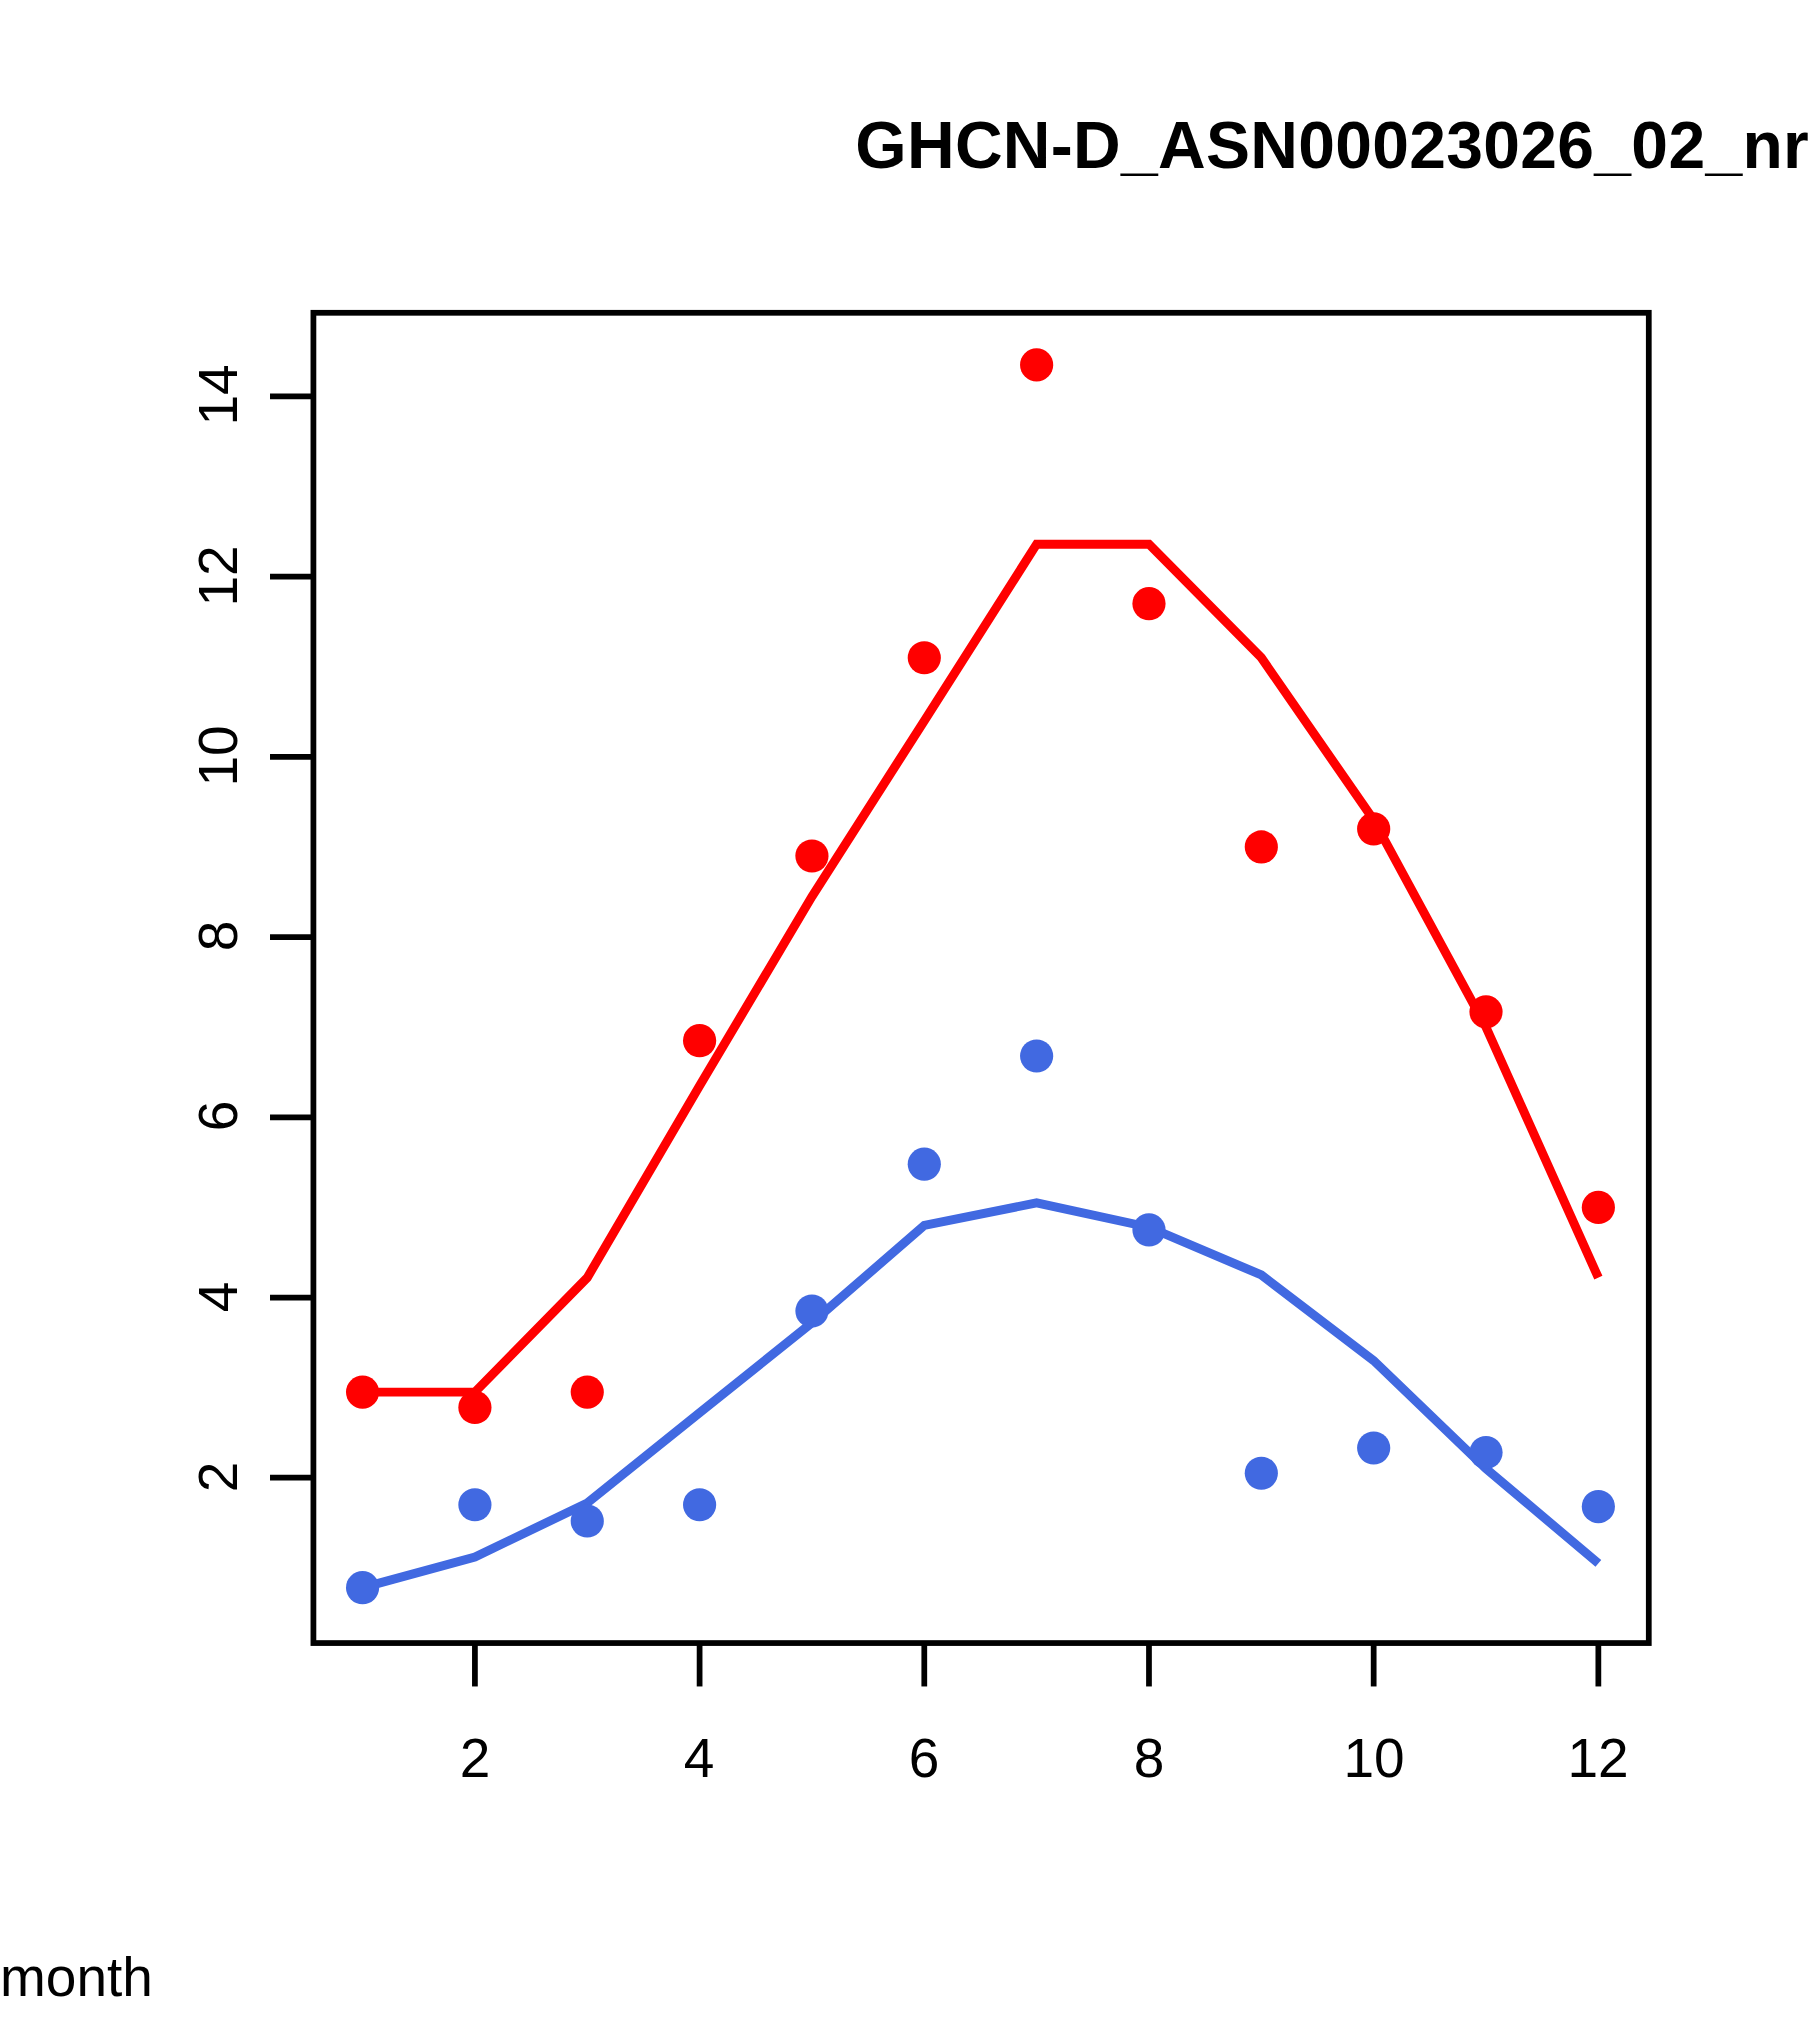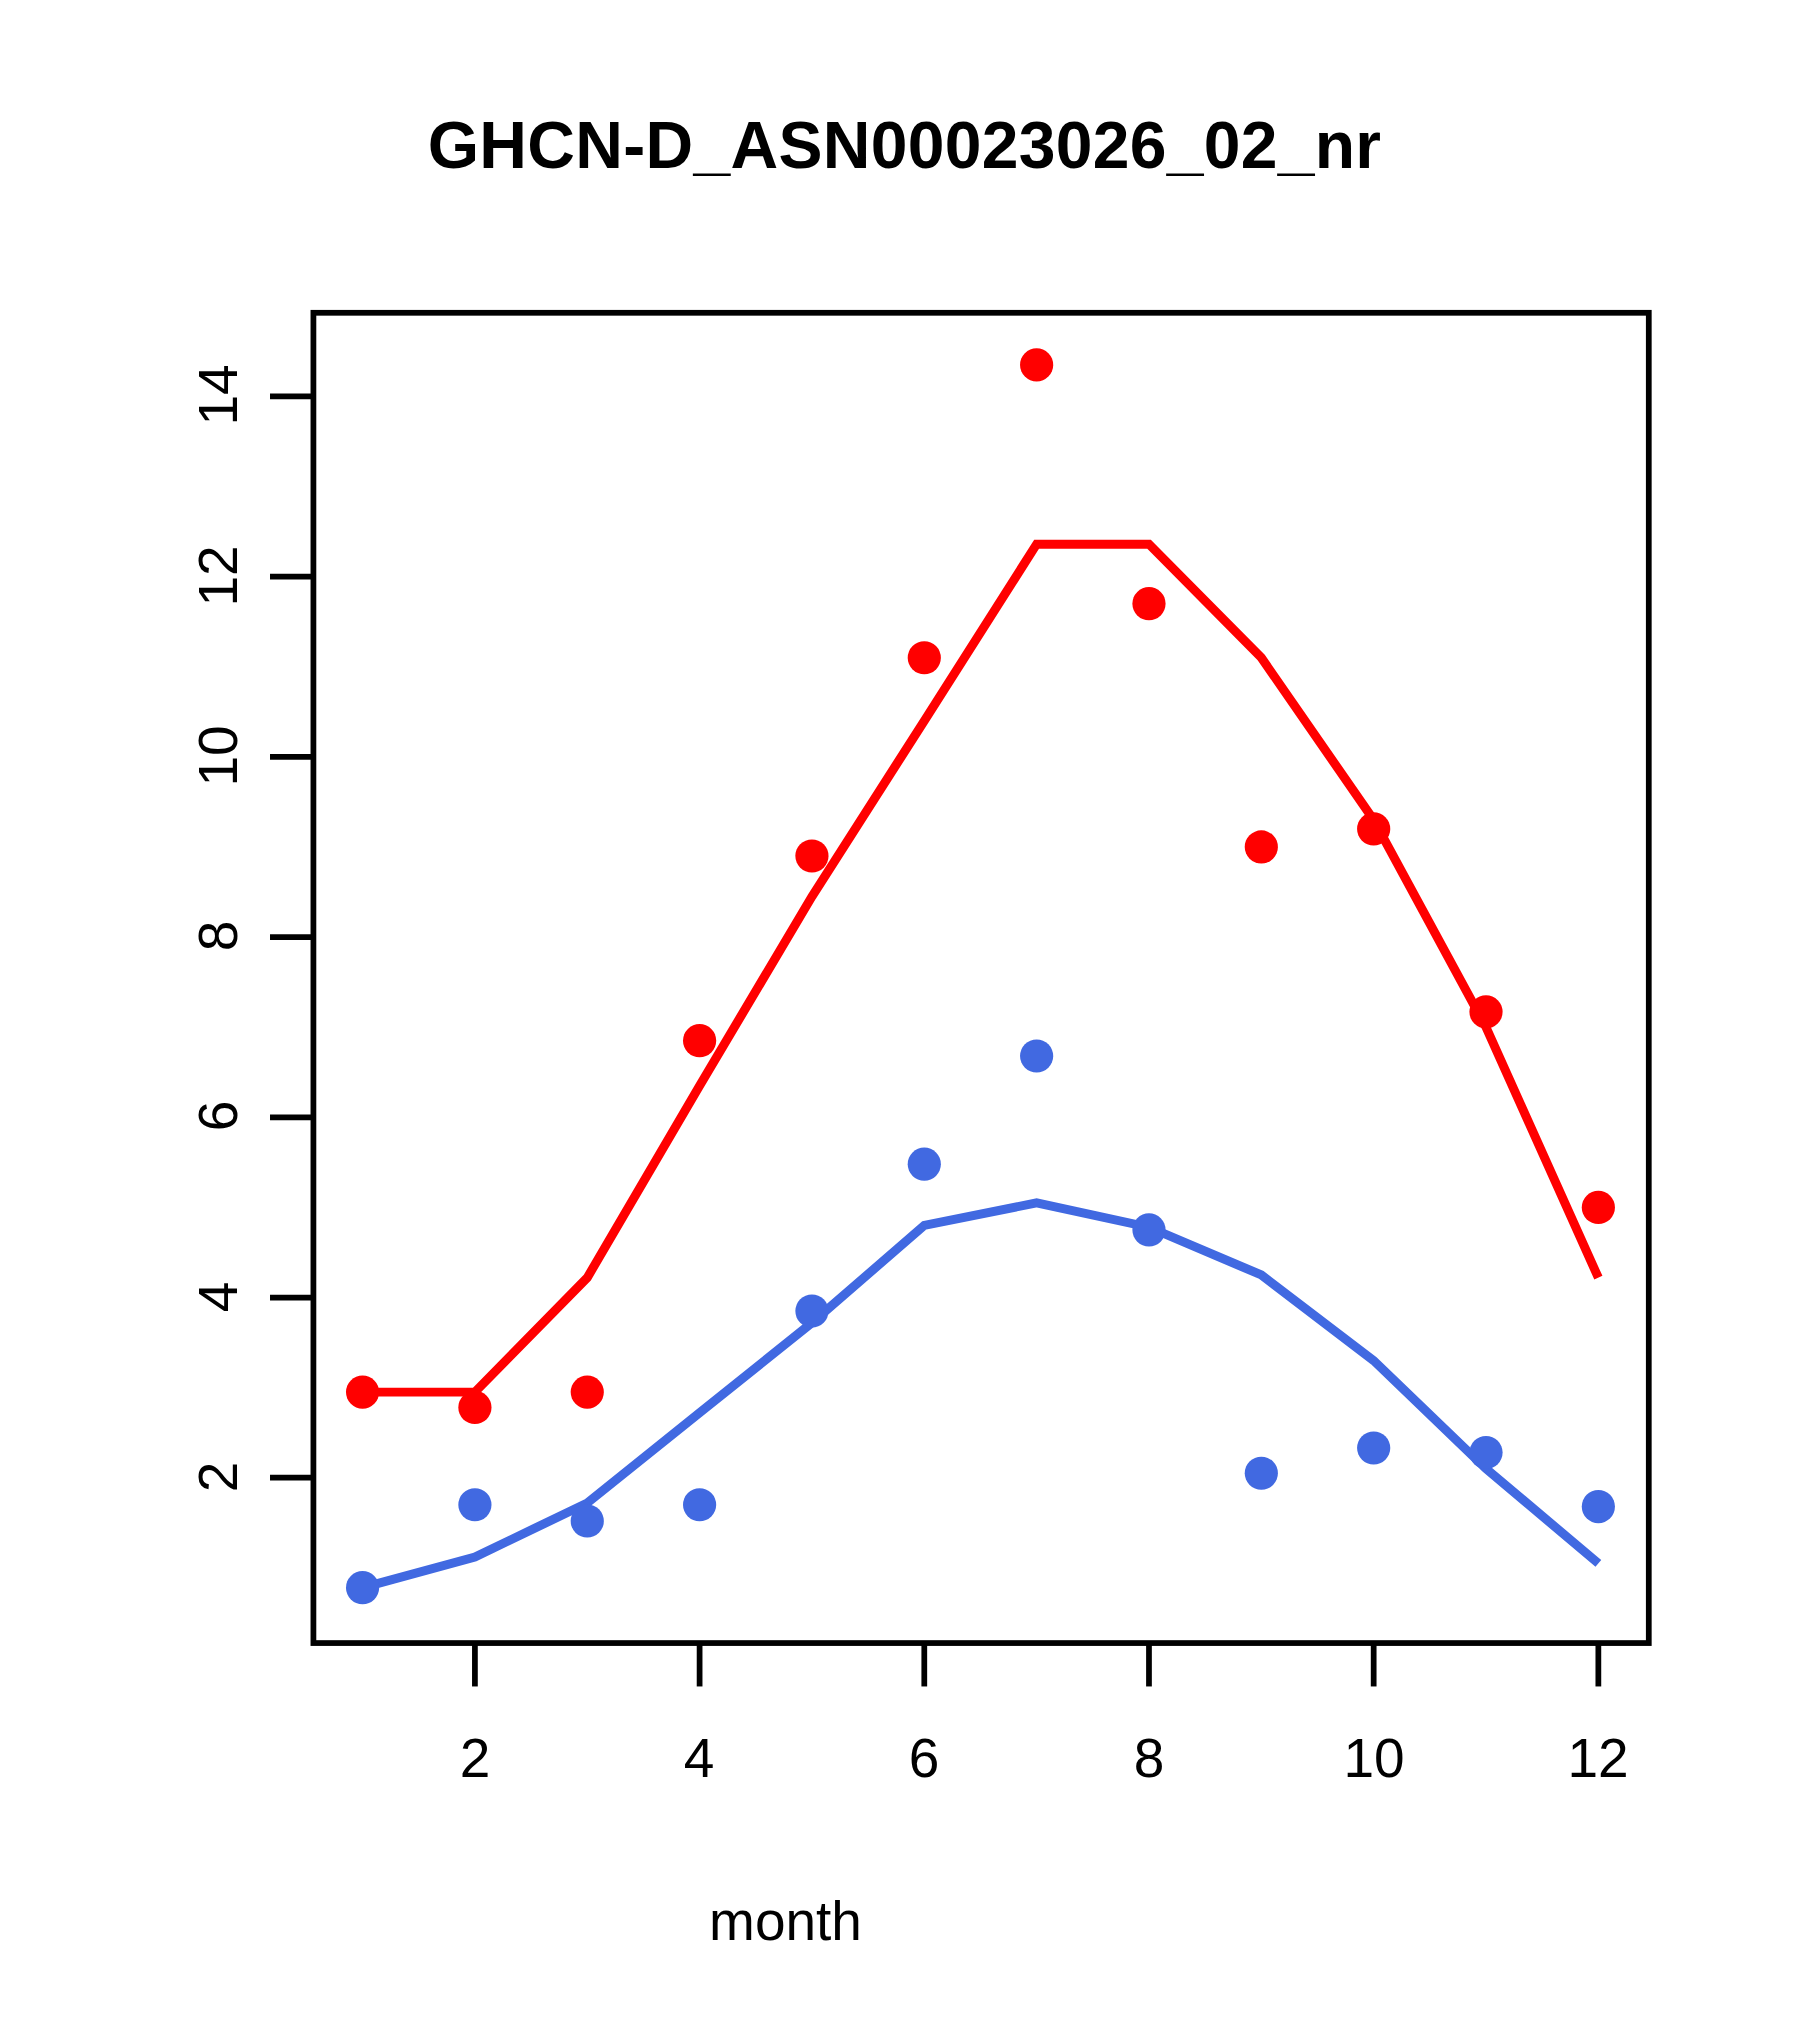--- a/index.html
+++ b/index.html
@@ -1,21 +1,21 @@
 <!DOCTYPE html>
 <html style="font-size:10.2px"><head>
 <meta charset="utf-8">
 <title>GHCN-D chart</title>
 <style>
   html,body{margin:0;padding:0;background:#ffffff;}
   body{font-family:"Liberation Sans",sans-serif;}
   #page{position:relative;width:1809px;height:2035px;background:#ffffff;overflow:hidden;}
 
   #chart-title{
-    position:absolute;left:0;top:107px;width:1809px;text-align:center;
+    position:absolute;left:0;top:107px;width:1809px;text-align:right;
     font-family:"Liberation Sans",sans-serif;
     font-weight:bold;font-size:66px;letter-spacing:0.3px;color:#000000;
     white-space:nowrap;
   }
 
   #plot-area{position:absolute;left:0;top:0;width:1809px;height:2035px;}
   #plot-svg{position:absolute;left:0;top:0;}
 
   .ytick-label{
     position:absolute;
@@ -24,21 +24,21 @@
     transform-origin:center center;
     white-space:nowrap;
   }
   .xtick-label{
     position:absolute;
     font-family:"Liberation Sans",sans-serif;
     font-size:55px;color:#000000;
     white-space:nowrap;text-align:center;
   }
   #xaxis-title{
-    position:absolute;left:0;top:1889px;width:1571px;text-align:center;
+    position:absolute;left:0;top:1945px;width:1571px;
     font-family:"Liberation Sans",sans-serif;
     font-size:55px;color:#000000;
   }
 </style>
 </head>
 <body>
 
 <div id="page">
 
   <div id="chart-title">GHCN-D_ASN00023026_02_nr</div>

